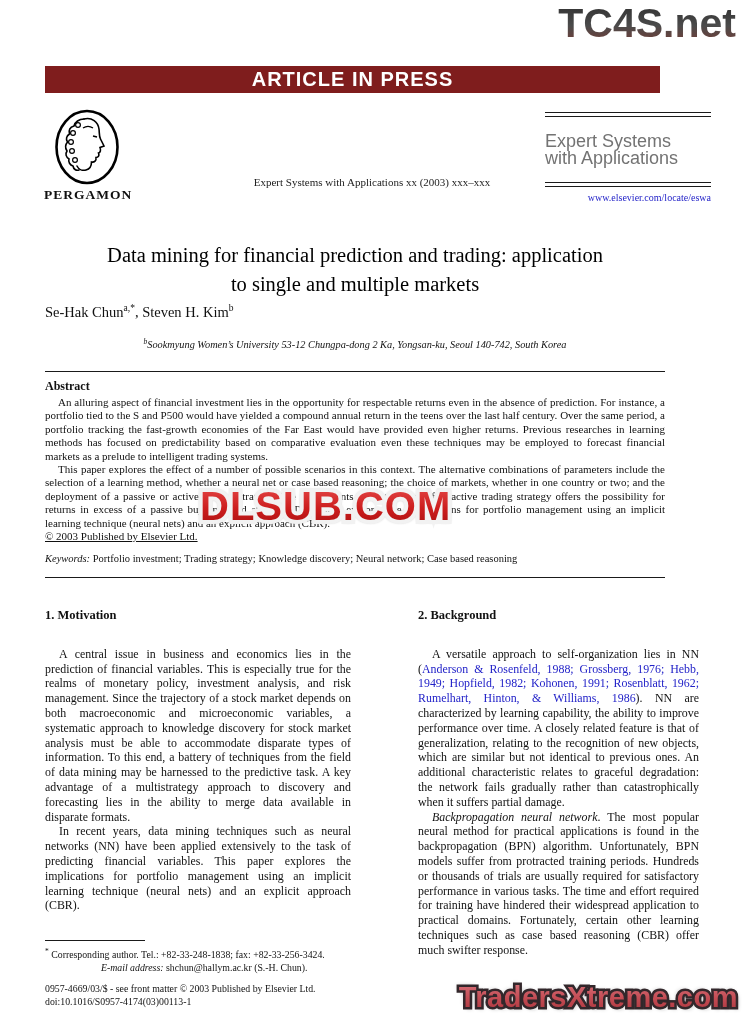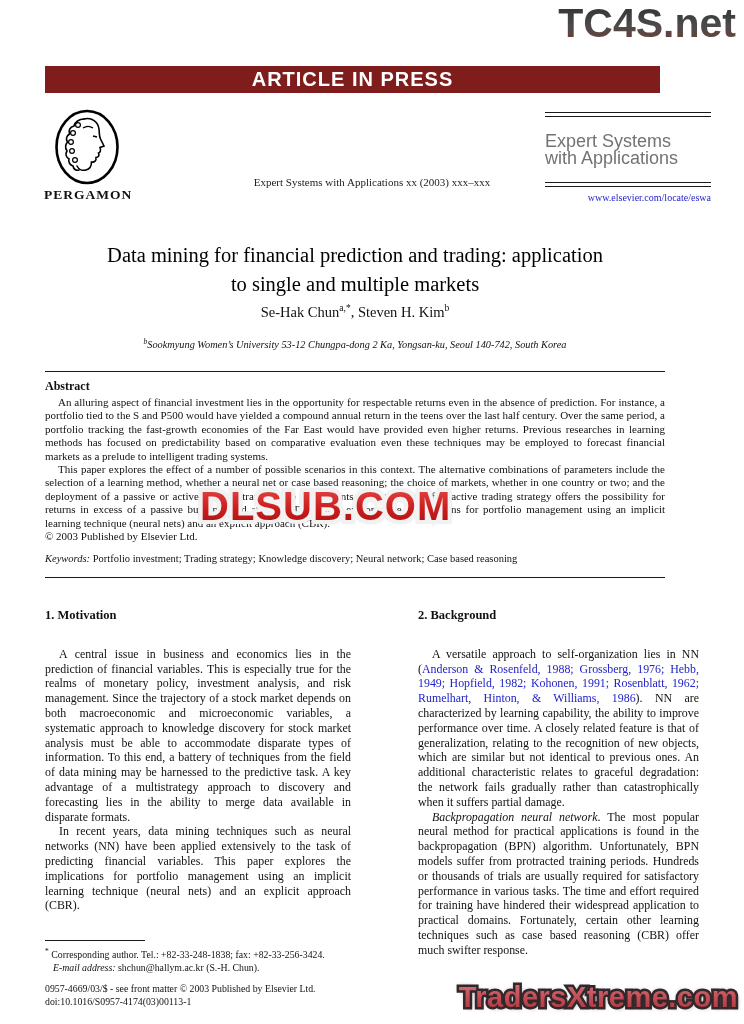--- a/index.html
+++ b/index.html
@@ -39,50 +39,50 @@
   .journal-box{position:absolute;left:545px;top:112px;width:166px;}
   .dbl-rule{height:3px;border-top:1.5px solid #1a1a1a;border-bottom:1px solid #1a1a1a;}
   .journal-box .jname{
     margin-top:16px;margin-bottom:15px;
     font-family:"Liberation Sans",sans-serif;font-size:18px;line-height:17px;color:#737373;
   }
   .eswa-link{position:absolute;left:545px;top:192px;width:166px;text-align:right;font-size:10px;color:#2323c8;}
 
   
   .title{position:absolute;left:45px;top:241px;width:620px;text-align:center;font-size:20.5px;line-height:29px;color:#000;}
-  .authors{position:absolute;left:45px;top:303px;width:620px;text-align:center;font-size:14.5px;}
+  .authors{position:absolute;left:45px;top:303px;width:620px;text-align:left;font-size:14.5px;}
   .authors sup{font-size:9.5px;}
   .affils{position:absolute;left:45px;top:335px;width:620px;text-align:center;font-style:italic;font-size:10.3px;line-height:14px;color:#111;}
   .affils sup{font-size:7.5px;}
 
   .rule{position:absolute;left:45px;width:620px;border-top:1px solid #1a1a1a;height:0;}
   .rule-1{top:371px;}
   .rule-2{top:577px;}
 
   
   .abstract-h{position:absolute;left:45px;top:379px;font-weight:bold;font-size:12px;}
   .abstract{position:absolute;left:45px;top:396px;width:620px;font-size:11px;line-height:13.4px;text-align:justify;}
   .abstract p{margin:0;text-indent:13px;}
-  .abstract p.no-indent{text-indent:0;}
+  .abstract p.no-indent{text-indent:0;text-decoration:underline;}
   .keywords{position:absolute;left:45px;top:553px;width:620px;font-size:10.5px;}
   .kw-label{font-style:italic;}
 
   
   .col{position:absolute;top:608px;font-size:11.9px;line-height:14.8px;text-align:justify;}
   .col-left{left:45px;width:306px;}
   .col-right{left:384px;width:281px;margin-left:34px;}
   .col h2{font-size:12.5px;margin:0 0 24px 0;text-align:left;}
   .col p{margin:0;text-indent:14px;}
   .cite{color:#2222c8;}
   .ital{font-style:italic;}
 
   
   .footnote{position:absolute;left:45px;top:940px;width:306px;font-size:9.8px;line-height:12.6px;text-align:justify;}
   .fn-rule{width:100px;border-top:1px solid #1a1a1a;margin-bottom:5px;}
-  .fn-email{text-indent:8px;}
+  .fn-email{text-indent:8px;margin-left:48px;}
   .footnote sup{font-size:7.5px;}
   .imprint{position:absolute;left:45px;top:982px;width:340px;font-size:9.8px;line-height:13px;text-align:left;}
 </style>
 </head>
 <body>
 
 <div class="page">
 
   <div class="wm-tc4s">TC4S.net</div>
 

